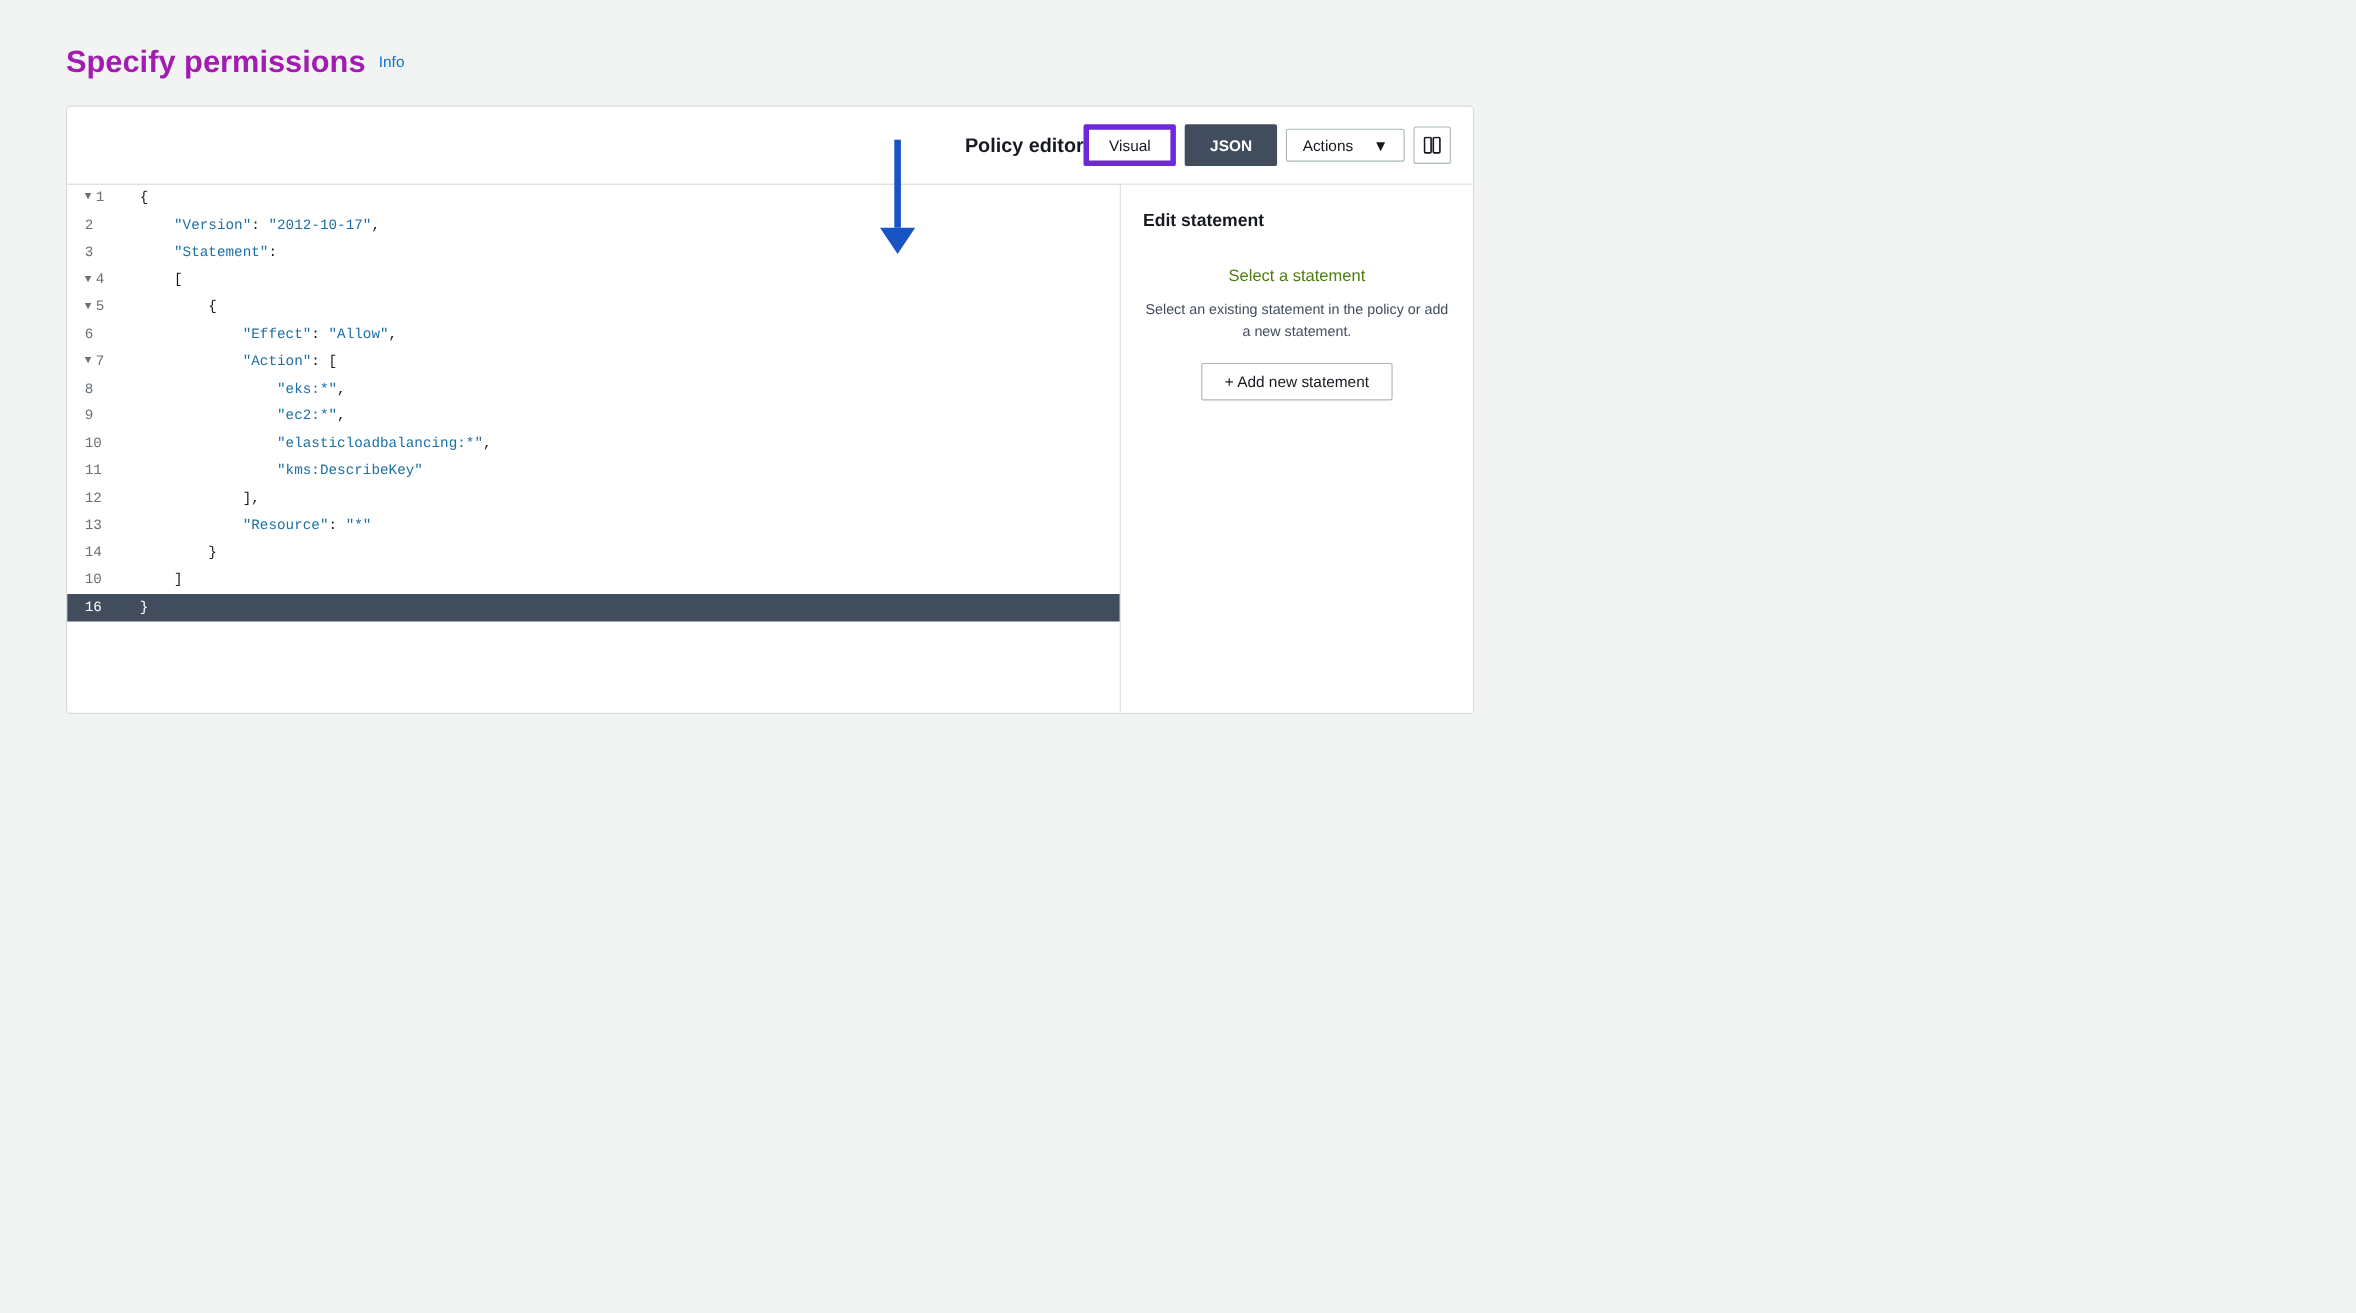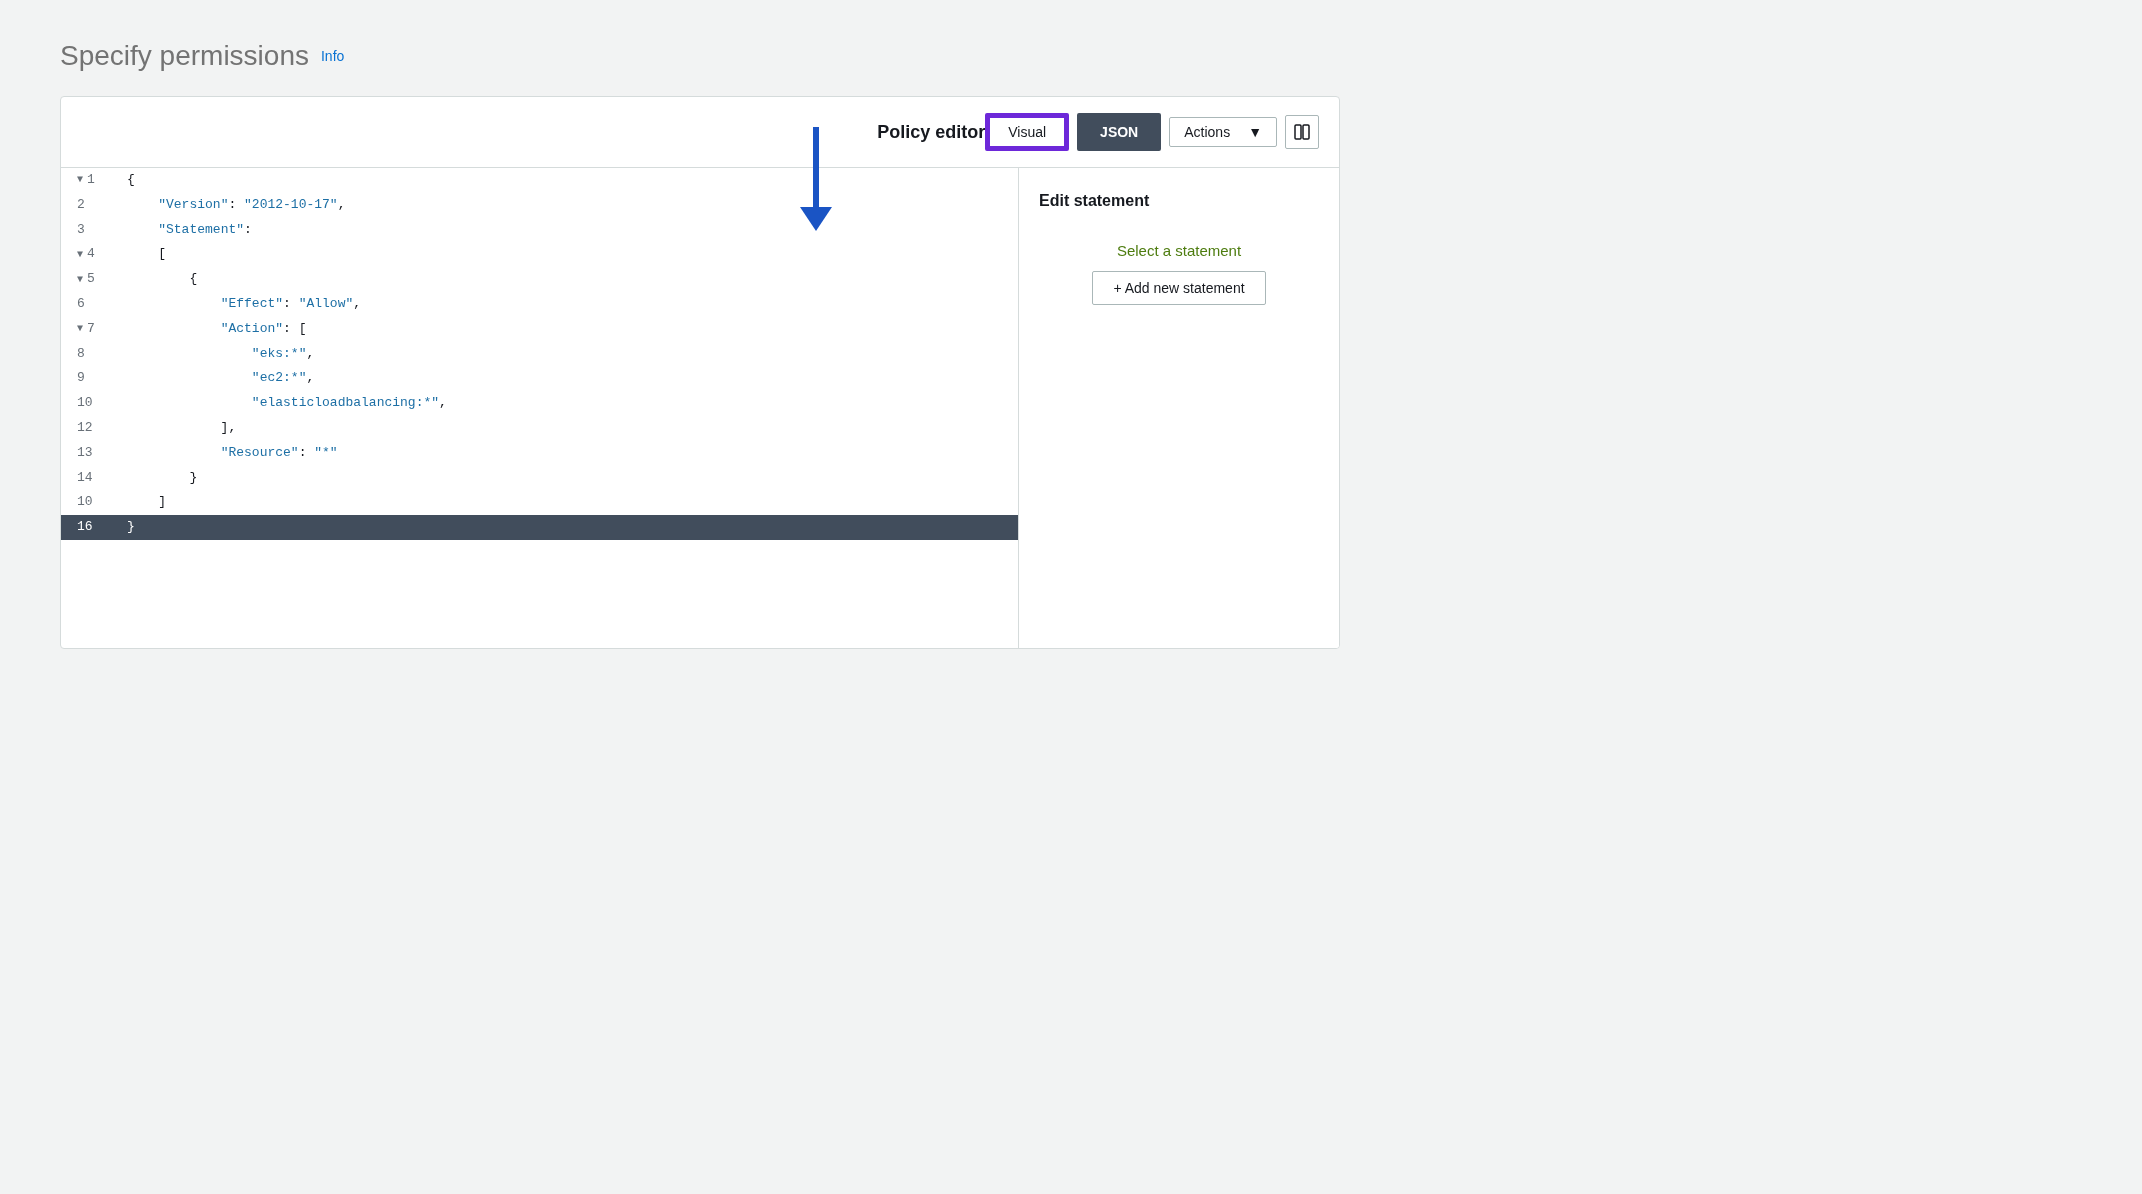--- a/index.html
+++ b/index.html
@@ -17,22 +17,22 @@
       margin-bottom: 24px;
     }
     .page-title-row {
       display: flex;
       align-items: center;
       gap: 12px;
       margin-bottom: 8px;
     }
     .page-title {
       font-size: 28px;
-      font-weight: 400;
-      color: #737373;
+      font-weight: 700;
+      color: #a21caf;
     }
     .info-link {
       color: #0972d3;
       font-size: 14px;
       text-decoration: none;
       cursor: pointer;
     }
     .page-description {
       color: #414d5c;
       font-size: 14px;
@@ -308,20 +308,26 @@
               <div class="line-content">                <span class="json-string">"ec2:*"</span>,</div>
             </div>
             <div class="line-row">
               <div class="line-number">
                 <span>10</span>
               </div>
               <div class="line-content">                <span class="json-string">"elasticloadbalancing:*"</span>,</div>
             </div>
             <div class="line-row">
               <div class="line-number">
+                <span>11</span>
+              </div>
+              <div class="line-content">                <span class="json-string">"kms:DescribeKey"</span></div>
+            </div>
+            <div class="line-row">
+              <div class="line-number">
                 <span>12</span>
               </div>
               <div class="line-content">            ],</div>
             </div>
             <div class="line-row">
               <div class="line-number">
                 <span>13</span>
               </div>
               <div class="line-content">            <span class="json-string">"Resource"</span>: <span class="json-string">"*"</span></div>
             </div>
@@ -343,18 +349,19 @@
               </div>
               <div class="line-content" style="color: rgb(255, 255, 255);">}</div>
             </div>
           </div>
       </div>
 
       <div class="sidebar">
         <div class="sidebar-title">Edit statement</div>
         <div class="select-statement-section">
           <div class="select-statement-title">Select a statement</div>
+          <div class="select-statement-desc">Select an existing statement in the policy or add a new statement.</div>
           <button class="add-statement-btn">+ Add new statement</button>
         </div>
       </div>
     </div>
   </div>
 </div>
 
 </body></html>

